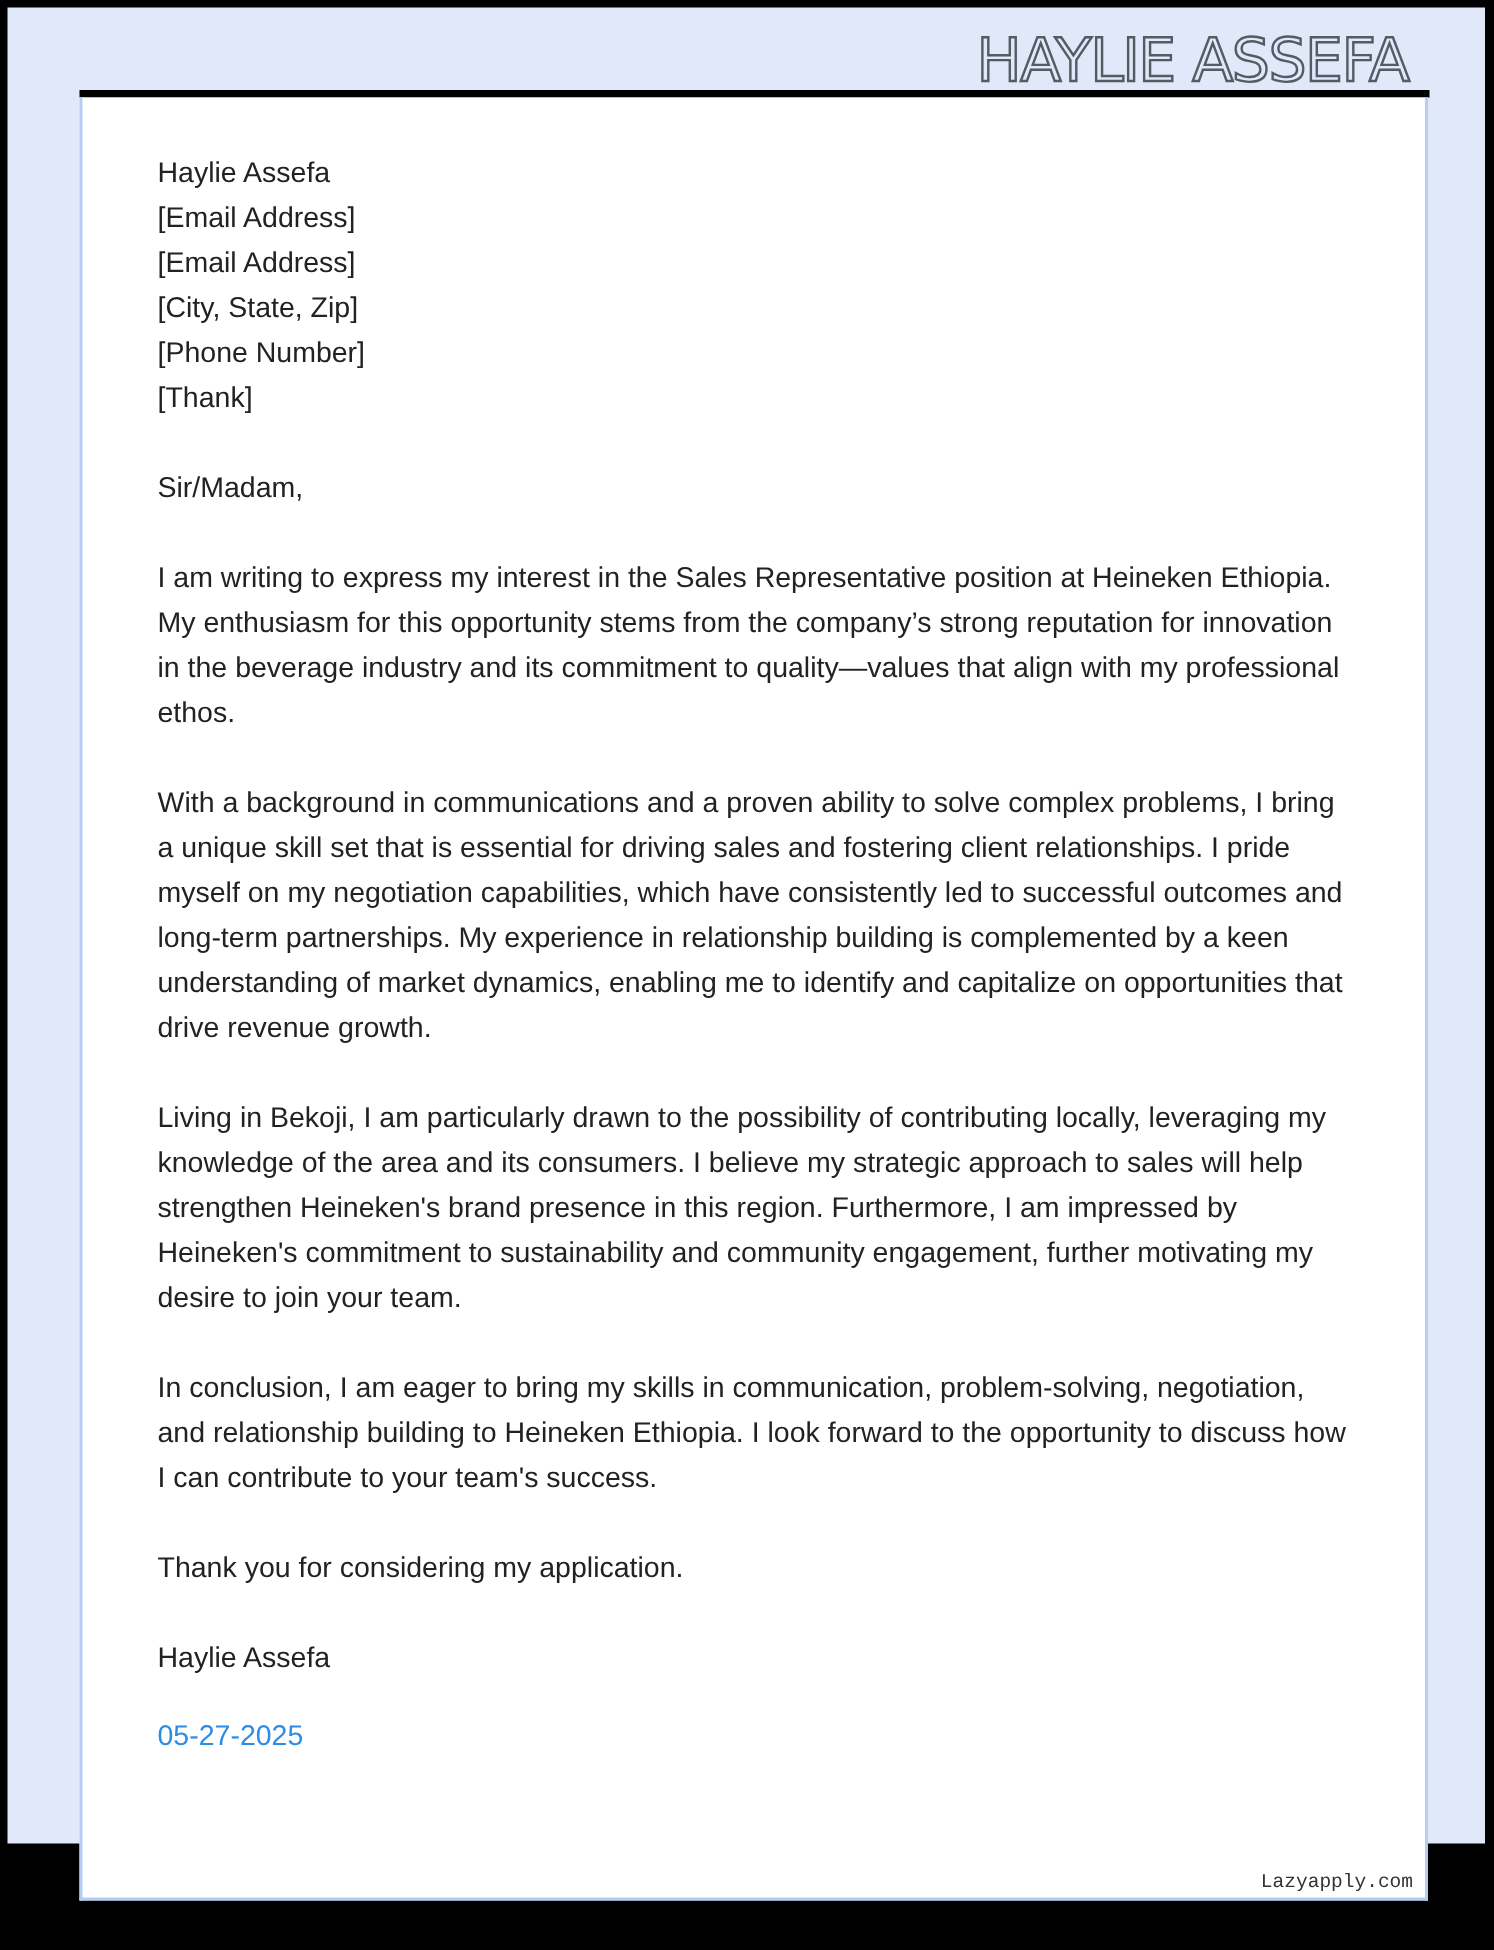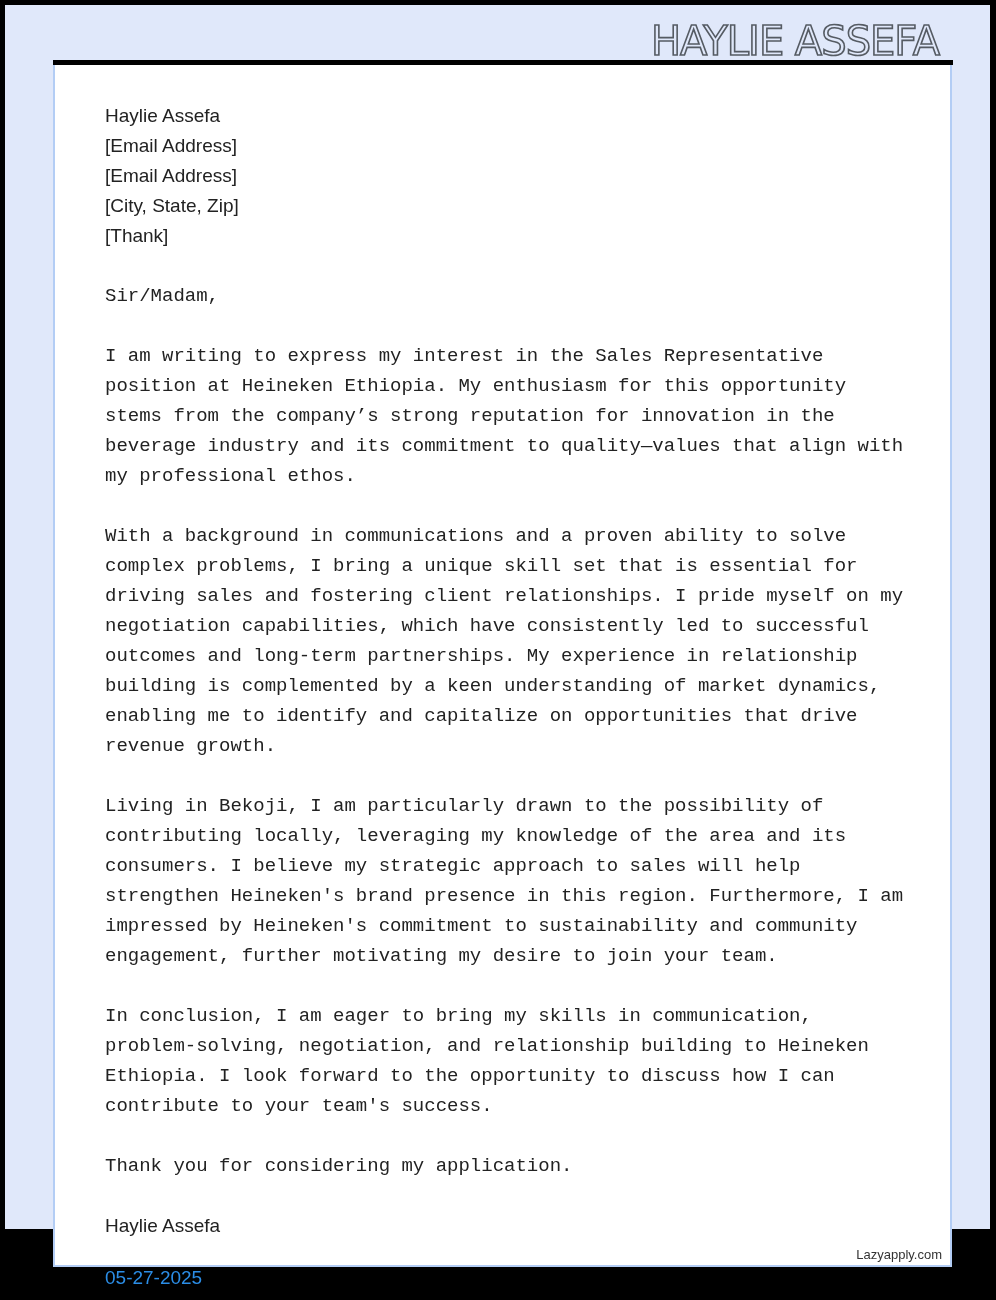--- a/index.html
+++ b/index.html
@@ -46,47 +46,49 @@
     .letter {
       position: absolute;
       left: 50px; top: 36px;
       width: 800px;
       font-size: 19px;
       line-height: 30px;
       color: #222222;
     }
     .line { display: block; white-space: nowrap; }
     .gap { height: 30px; }
-    .para { display: block; font-family: Liberation Mono, monospace; }
+    .para { display: block; }
     .date {
       display: block;
       margin-top: 22px;
       color: #2b8de6;
     }
     .watermark {
       position: absolute;
       right: 8px; bottom: 2px;
       font-size: 13px;
       line-height: 16px;
       color: #333333;
+      font-family: Liberation Mono, monospace;
     }
   </style>
 </head>
 <body>
 
 <div class="frame">
   <div class="title">HAYLIE ASSEFA</div>
   <div class="page-bar"></div>
   <div class="page">
     <div class="letter">
       <div>
         <span class="line">Haylie Assefa</span>
         <span class="line">[Email Address]</span>
         <span class="line">[Email Address]</span>
         <span class="line">[City, State, Zip]</span>
+        <span class="line">[Phone Number]</span>
         <span class="line">[Thank]</span>
       </div>
       <div class="gap"></div>
       <span class="para">Sir/Madam,</span>
       <div class="gap"></div>
       <span class="para">I am writing to express my interest in the Sales Representative position at Heineken Ethiopia. My enthusiasm for this opportunity stems from the company’s strong reputation for innovation in the beverage industry and its commitment to quality—values that align with my professional ethos.</span>
       <div class="gap"></div>
       <span class="para">With a background in communications and a proven ability to solve complex problems, I bring a unique skill set that is essential for driving sales and fostering client relationships. I pride myself on my negotiation capabilities, which have consistently led to successful outcomes and long-term partnerships. My experience in relationship building is complemented by a keen understanding of market dynamics, enabling me to identify and capitalize on opportunities that drive revenue growth.</span>
       <div class="gap"></div>
       <span class="para">Living in Bekoji, I am particularly drawn to the possibility of contributing locally, leveraging my knowledge of the area and its consumers. I believe my strategic approach to sales will help strengthen Heineken's brand presence in this region. Furthermore, I am impressed by Heineken's commitment to sustainability and community engagement, further motivating my desire to join your team.</span>

